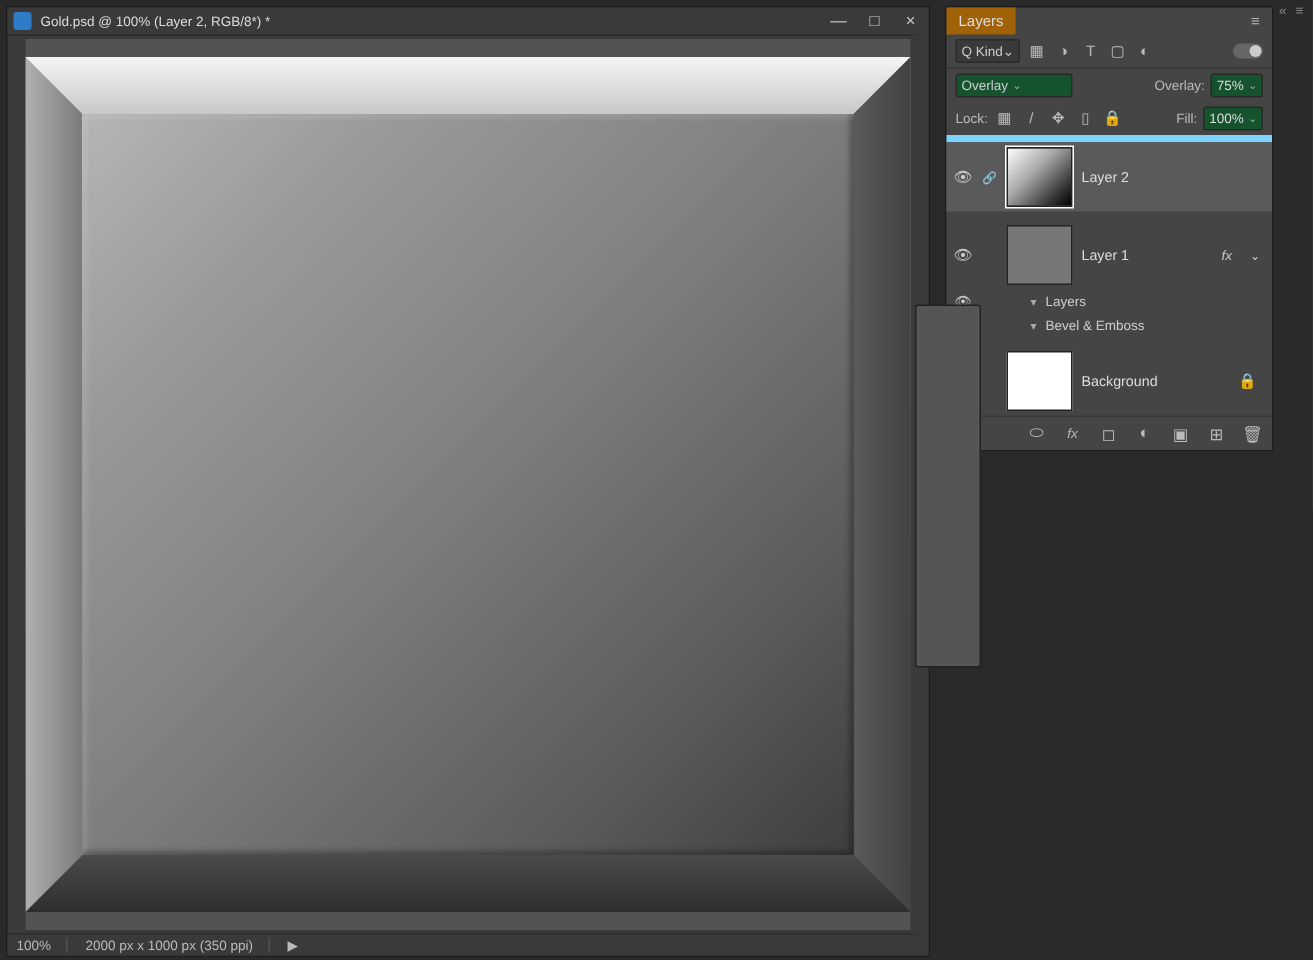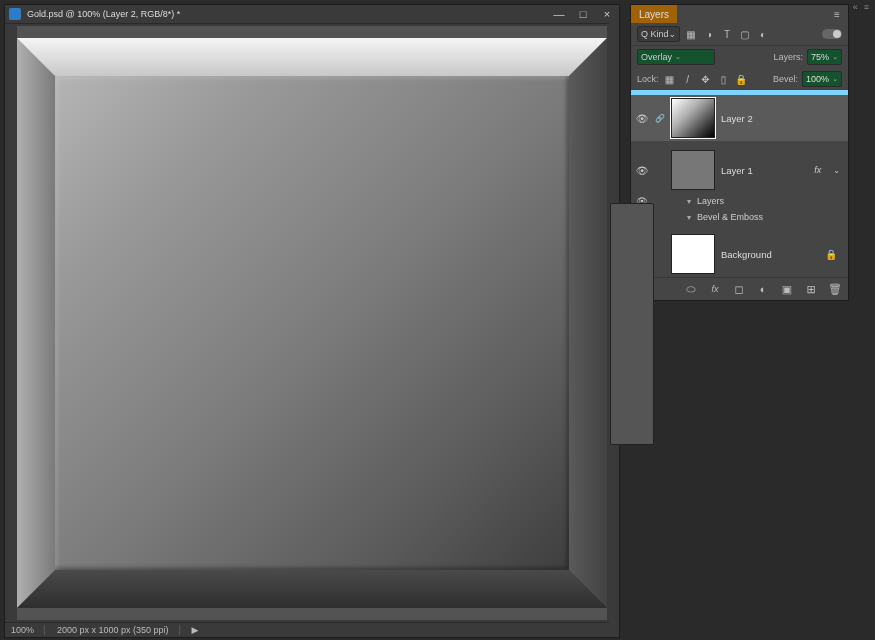--- a/index.html
+++ b/index.html
@@ -126,36 +126,36 @@
         <div style="flex:1"></div>
         <div class="toggle"></div>
       </div>
 
       <div class="row">
         <div class="dd" style="width:70px">
           <span>Overlay</span>
             <span class="arrow">⌄</span>
         </div>
         <div style="flex:1"></div>
-        <span class="lbl">Layers:</span>
+        <span class="lbl">Overlay:</span>
         <div class="dd">
           <span class="val">75%</span>
             <span class="arrow">⌄</span>
         </div>
       </div>
 
       <div class="row" style="border-bottom:5px solid #7dd3fc">
         <span class="lbl">Lock:</span>
         <div class="smallicon">▦</div>
         <div class="smallicon">/</div>
         <div class="smallicon">✥</div>
         <div class="smallicon">▯</div>
         <div class="smallicon">🔒</div>
         <div style="flex:1"></div>
-        <span class="lbl">Bevel:</span>
+        <span class="lbl">Fill:</span>
         <div class="dd">
           <span class="val">100%</span>
             <span class="arrow">⌄</span>
         </div>
       </div>
 
       <div class="layerlist">
 
         <div class="layer selected">
           <div class="vis">👁</div>

